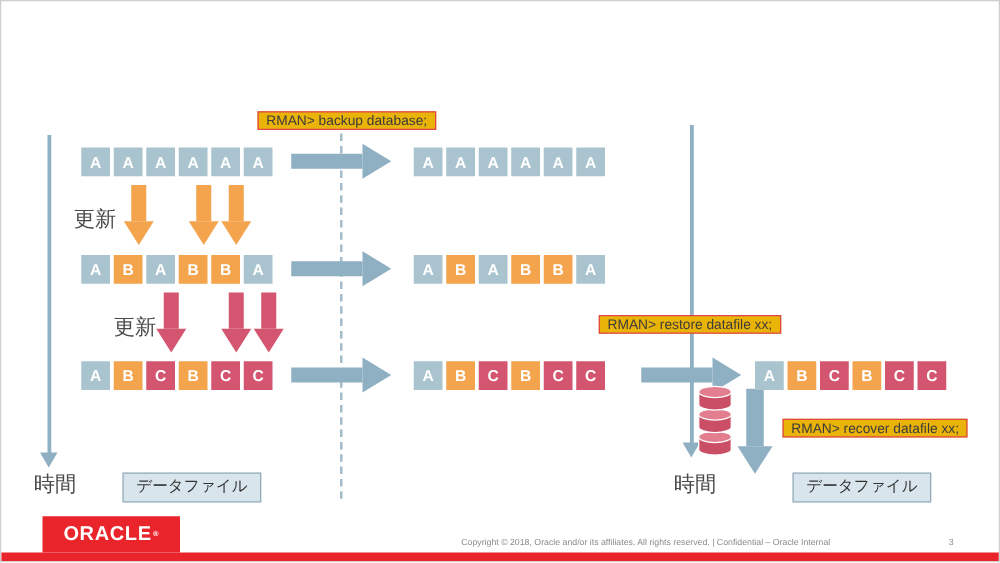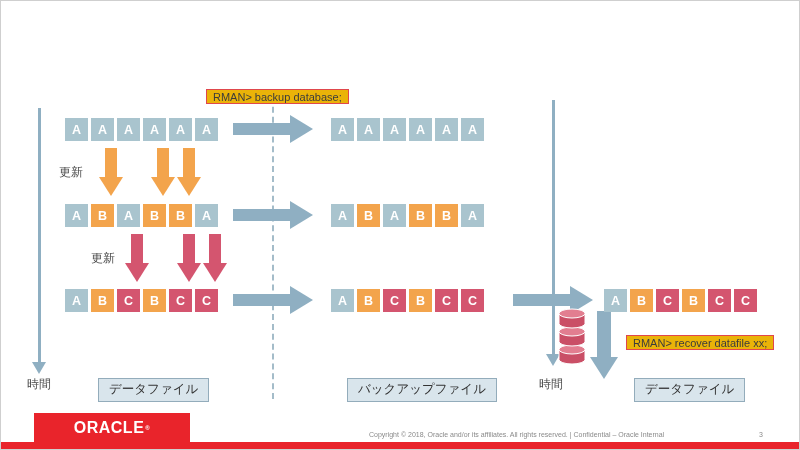--- a/index.html
+++ b/index.html
@@ -43,24 +43,24 @@
   
   .callout{
     position:absolute;background:#eab308;border:1.6px solid #E0474C;color:#3c3c3c;
     font-size:11px;padding:1px 6px 0 6px;white-space:nowrap;z-index:5;
   }
   
   .taglabel{
     position:absolute;background:#D9E5EC;border:1px solid #93ACBB;color:#333;
     font-size:12.5px;padding:2px 10px 3px 10px;white-space:nowrap;
   }
-  .small-label{position:absolute;font-size:12px;color:#4a4a4a;white-space:nowrap;}
+  .small-label{position:absolute;font-size:17px;color:#4a4a4a;white-space:nowrap;}
   
   .logo-box{
-    position:absolute;left:33px;top:412px;width:156px;height:29px;background:#E9242B;
+    position:absolute;left:33px;top:412px;width:110px;height:29px;background:#E9242B;
     display:flex;align-items:center;justify-content:center;color:#fff;
     font-weight:bold;font-size:16px;letter-spacing:0.5px;
   }
   .logo-box sup{font-size:6px;margin-left:1px;}
   .footer-text{position:absolute;left:368px;top:430px;font-size:7px;color:#8a8a8a;white-space:nowrap;}
   .page-num{position:absolute;left:758px;top:430px;font-size:7px;color:#8a8a8a;}
   .bottom-bar{position:absolute;left:0;bottom:0;width:800px;height:7px;background:#E9242B;}
 </style>
 </head>
 <body>
@@ -134,20 +134,21 @@
     </div>
   <div class="row" style="left:330px;top:288px;">
       <div class="cell" style="background: rgb(169, 196, 206);">A</div>
       <div class="cell" style="background: rgb(243, 164, 76);">B</div>
       <div class="cell" style="background: rgb(212, 85, 111);">C</div>
       <div class="cell" style="background: rgb(243, 164, 76);">B</div>
       <div class="cell" style="background: rgb(212, 85, 111);">C</div>
       <div class="cell" style="background: rgb(212, 85, 111);">C</div>
     </div>
 
+  <div class="callout" style="left:478px;top:251px;">RMAN&gt; restore datafile xx;</div>
 
   <div class="harrow" style="left:512px;top:285px;"></div>
 
   <div class="vline" style="left:551px;top:99px;height:255px;"></div>
   <div class="vhead" style="left:545px;top:353px;"></div>
   <div class="small-label" style="left:538px;top:375px;">時間</div>
 
   <svg class="abs" style="left:556px;top:306px;" width="30" height="58" viewBox="0 0 30 58">
     <g transform="translate(0,36)">
       <path d="M2 6.5 v10 a13 4.5 0 0 0 26 0 v-10" fill="#CA4F66" stroke="#fff" stroke-width="1"></path>
@@ -170,21 +171,20 @@
   <div class="row" style="left:603px;top:288px;">
       <div class="cell" style="background: rgb(169, 196, 206);">A</div>
       <div class="cell" style="background: rgb(243, 164, 76);">B</div>
       <div class="cell" style="background: rgb(212, 85, 111);">C</div>
       <div class="cell" style="background: rgb(243, 164, 76);">B</div>
       <div class="cell" style="background: rgb(212, 85, 111);">C</div>
       <div class="cell" style="background: rgb(212, 85, 111);">C</div>
     </div>
 
   <div class="taglabel" style="left:97px;top:377px;">データファイル</div>
-  <div class="taglabel" style="left:346px;top:377px;">バックアップファイル</div>
   <div class="taglabel" style="left:633px;top:377px;">データファイル</div>
 
   <div class="logo-box">
     <span>ORACLE</span>
       <sup>®</sup>
   </div>
   <div class="footer-text">Copyright © 2018, Oracle and/or its affiliates.  All rights reserved.   |   Confidential – Oracle Internal</div>
   <div class="page-num">3</div>
   <div class="bottom-bar"></div>
 

